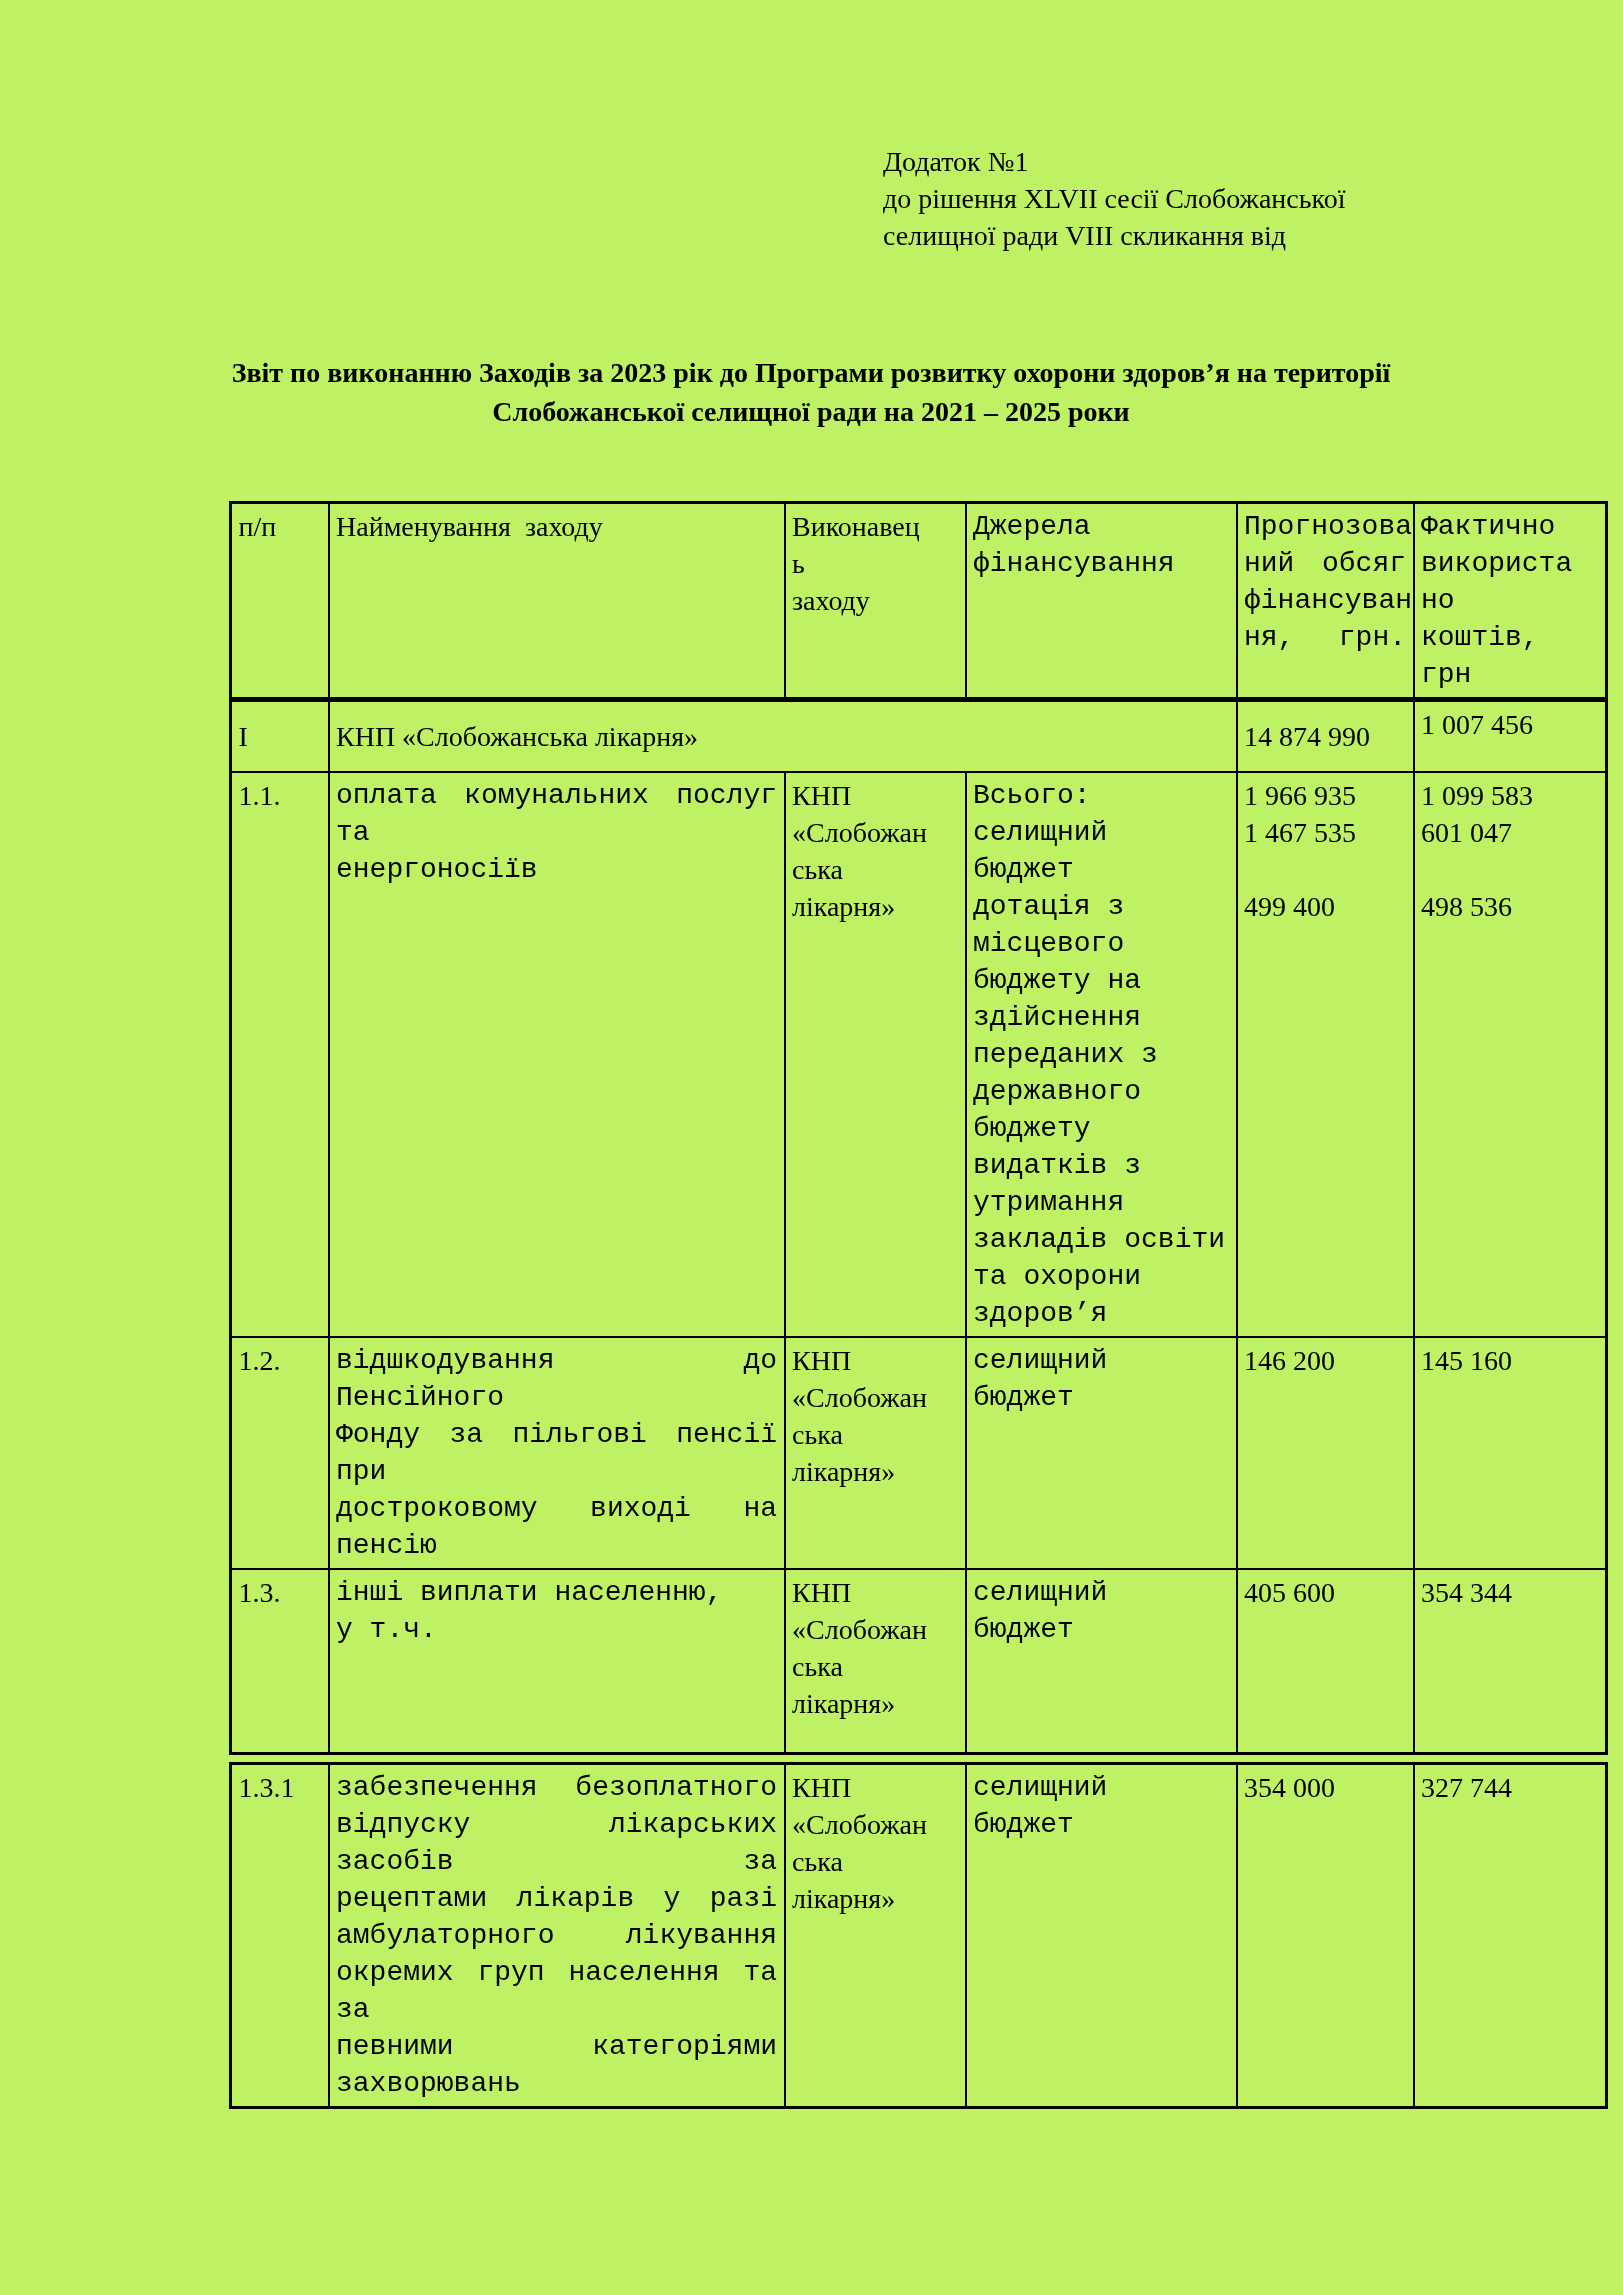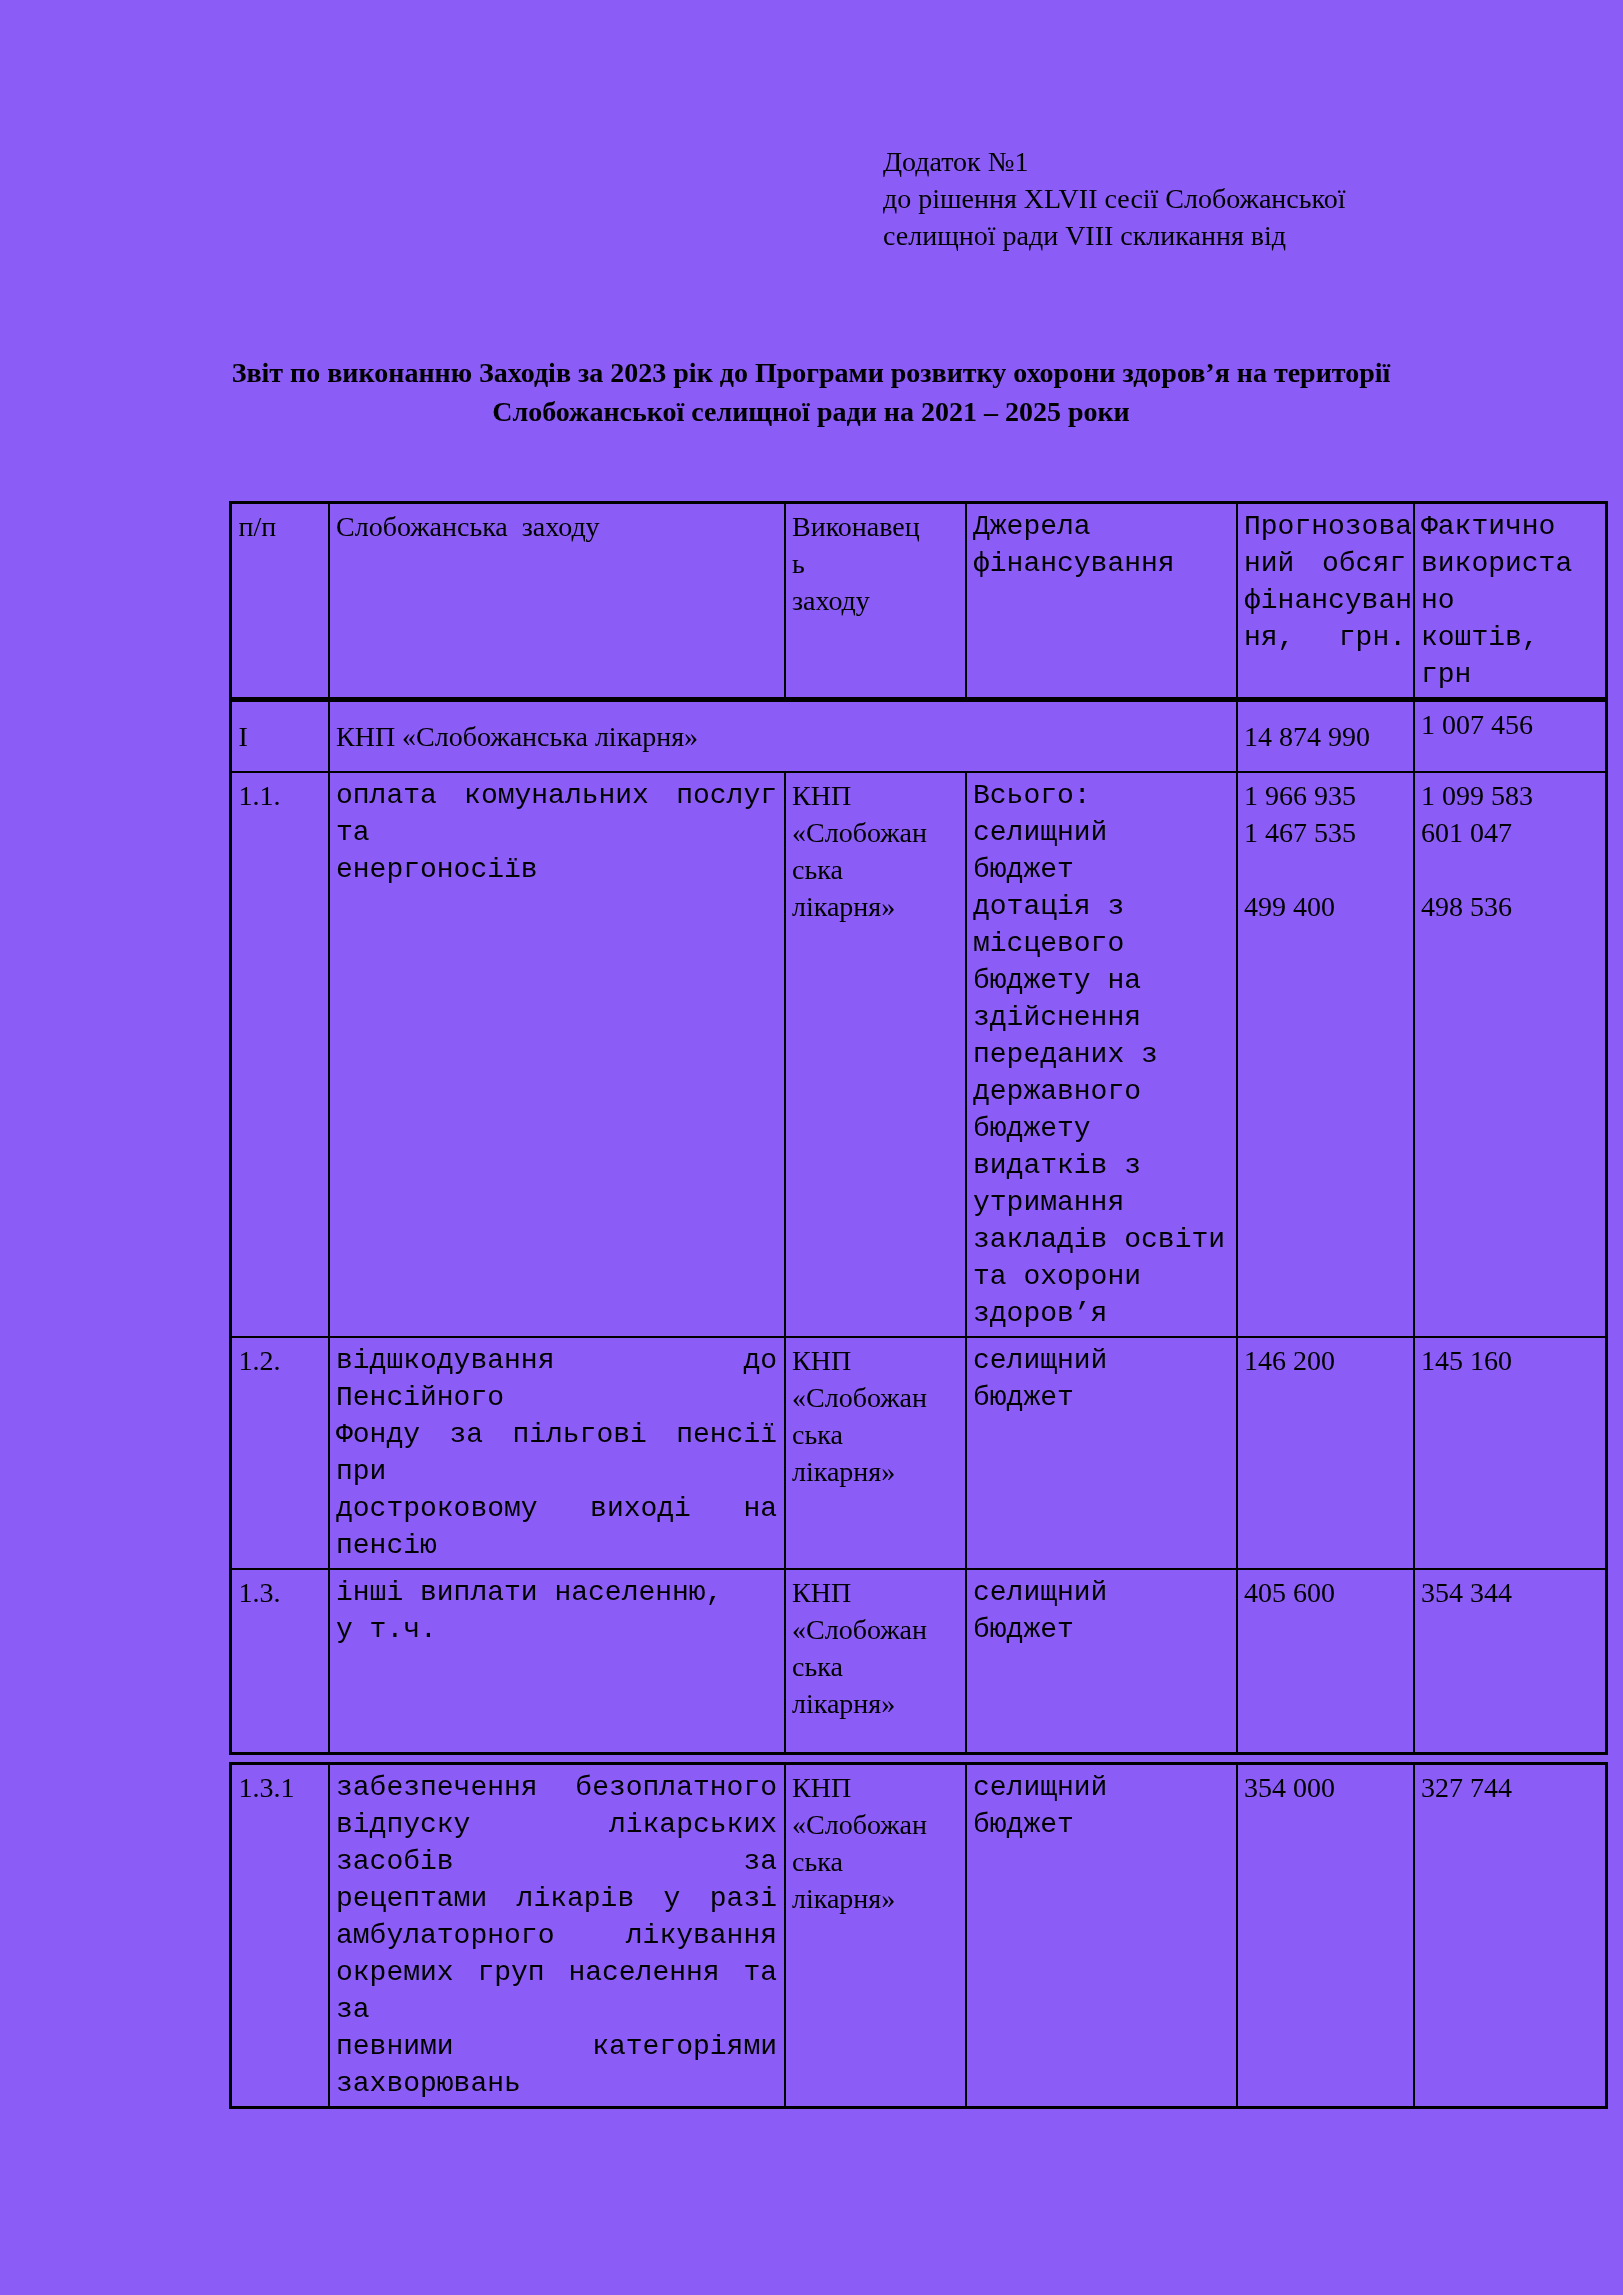--- a/index.html
+++ b/index.html
@@ -1,20 +1,20 @@
 <!DOCTYPE html>
 <html lang="uk" style="font-size:10.5px"><head>
 <meta charset="utf-8">
 <style>
   html, body { margin: 0; padding: 0; background: #ffffff; }
   .page {
     position: relative;
     width: 1623px;
     height: 2295px;
-    background: #8b5cf6;
+    background: #bef264;
     color: #000000;
     font-family: "Liberation Serif", "DejaVu Serif", serif;
     font-size: 28px;
     line-height: 37px;
     overflow: hidden;
   }
 
   
   .appendix {
     position: absolute;
@@ -98,21 +98,21 @@
         <col style="width:98px">
           <col style="width:456px">
           <col style="width:181px">
         <col style="width:271px">
           <col style="width:177px">
           <col style="width:193px">
       </colgroup>
       <tbody>
         <tr class="hrow">
           <th class="center">п/п</th>
-          <th class="center prewrap">Слобожанська  заходу</th>
+          <th class="center prewrap">Найменування  заходу</th>
           <th class="center">
               <div class="ln">Виконавец</div>
               <div class="ln">ь</div>
               <div class="ln">заходу</div>
             </th>
           <th class="left">
               <div class="ln">Джерела</div>
               <div class="ln">фінансування</div>
             </th>
           <th class="left cjust">

